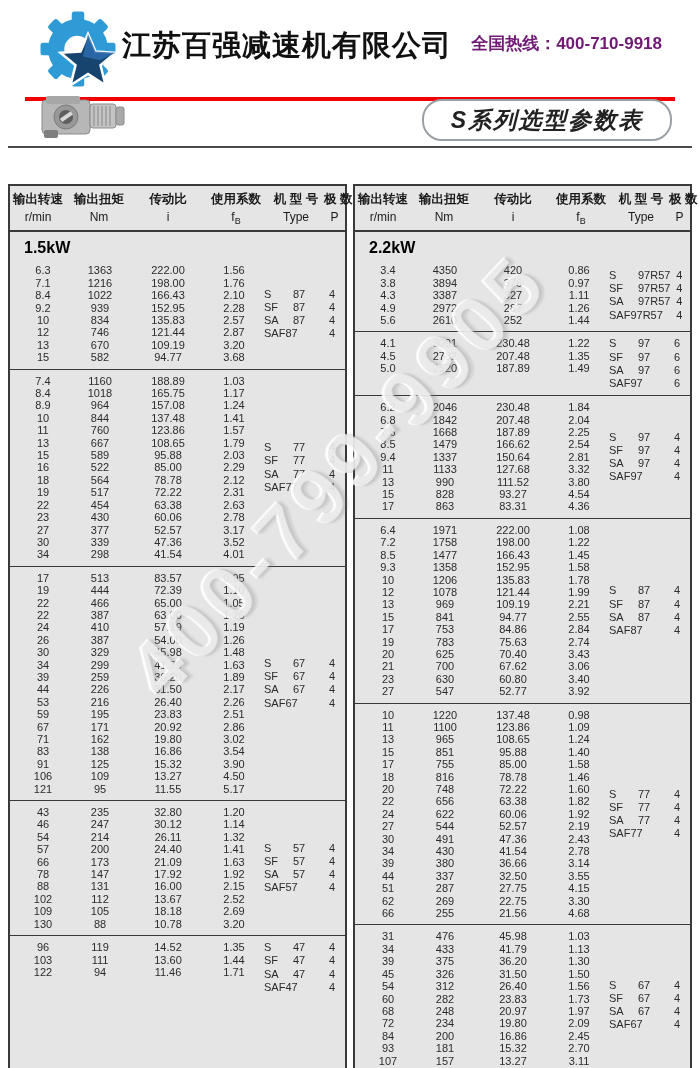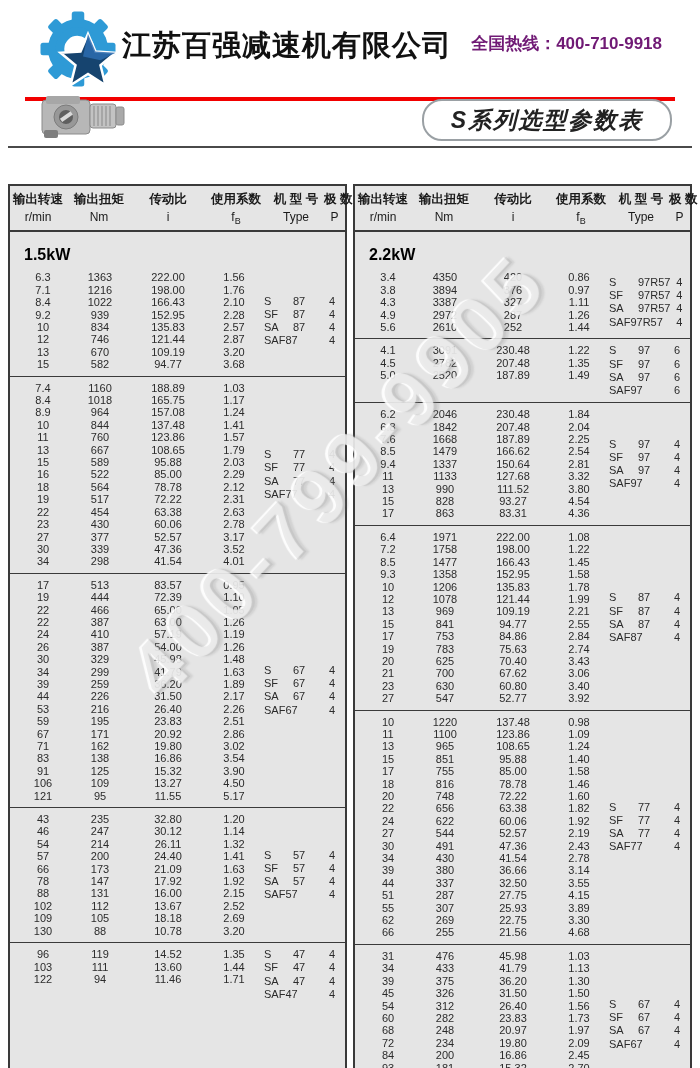--- a/index.html
+++ b/index.html
@@ -27,21 +27,21 @@
   .ptable.left { left:8px; }
   .ptable.right { left:353px; }
 
   .thead { display:grid; grid-template-columns:56px 66px 72px 64px 56px 21px; padding:5px 0 4px 0;
            border-bottom:2px solid #3a3a3a; }
   .thc { text-align:center; }
   .thc .cn { font-size:12.5px; font-weight:bold; color:#1a1a1a; white-space:nowrap; }
   .thc .en { font-size:12px; color:#1a1a1a; margin-top:2px; }
   .thc sub { font-size:9px; }
 
-  .section-title { font-size:16px; font-weight:bold; color:#000; padding:14px 0 2px 14px; }
+  .section-title { font-size:16px; font-weight:bold; color:#000; padding:7px 0 2px 14px; }
   .blocks { flex:1; display:flex; flex-direction:column; }
   .block { display:flex; padding:5px 0; }
   .block + .block { border-top:1.5px solid #3a3a3a; }
   .rows { width:254px; padding-left:8px; }
   .row { display:grid; grid-template-columns:50px 64px 72px 60px; line-height:12.4px; }
   .row span { font-size:11px; text-align:center; white-space:nowrap; }
   .types { flex:1; display:flex; flex-direction:column; justify-content:center; padding-right:4px; }
   .tline { display:flex; line-height:13.2px; font-size:11px; }
   .tm { min-width:29px; text-align:left; white-space:nowrap; }
   .ts { flex:1; text-align:left; white-space:nowrap; }
@@ -988,26 +988,20 @@
               <span>32.50</span>
               <span>3.55</span>
             </div>
             <div class="row">
               <span>51</span>
               <span>287</span>
               <span>27.75</span>
               <span>4.15</span>
             </div>
             <div class="row">
-              <span>55</span>
-              <span>307</span>
-              <span>25.93</span>
-              <span>3.89</span>
-            </div>
-            <div class="row">
               <span>62</span>
               <span>269</span>
               <span>22.75</span>
               <span>3.30</span>
             </div>
             <div class="row">
               <span>66</span>
               <span>255</span>
               <span>21.56</span>
               <span>4.68</span>

